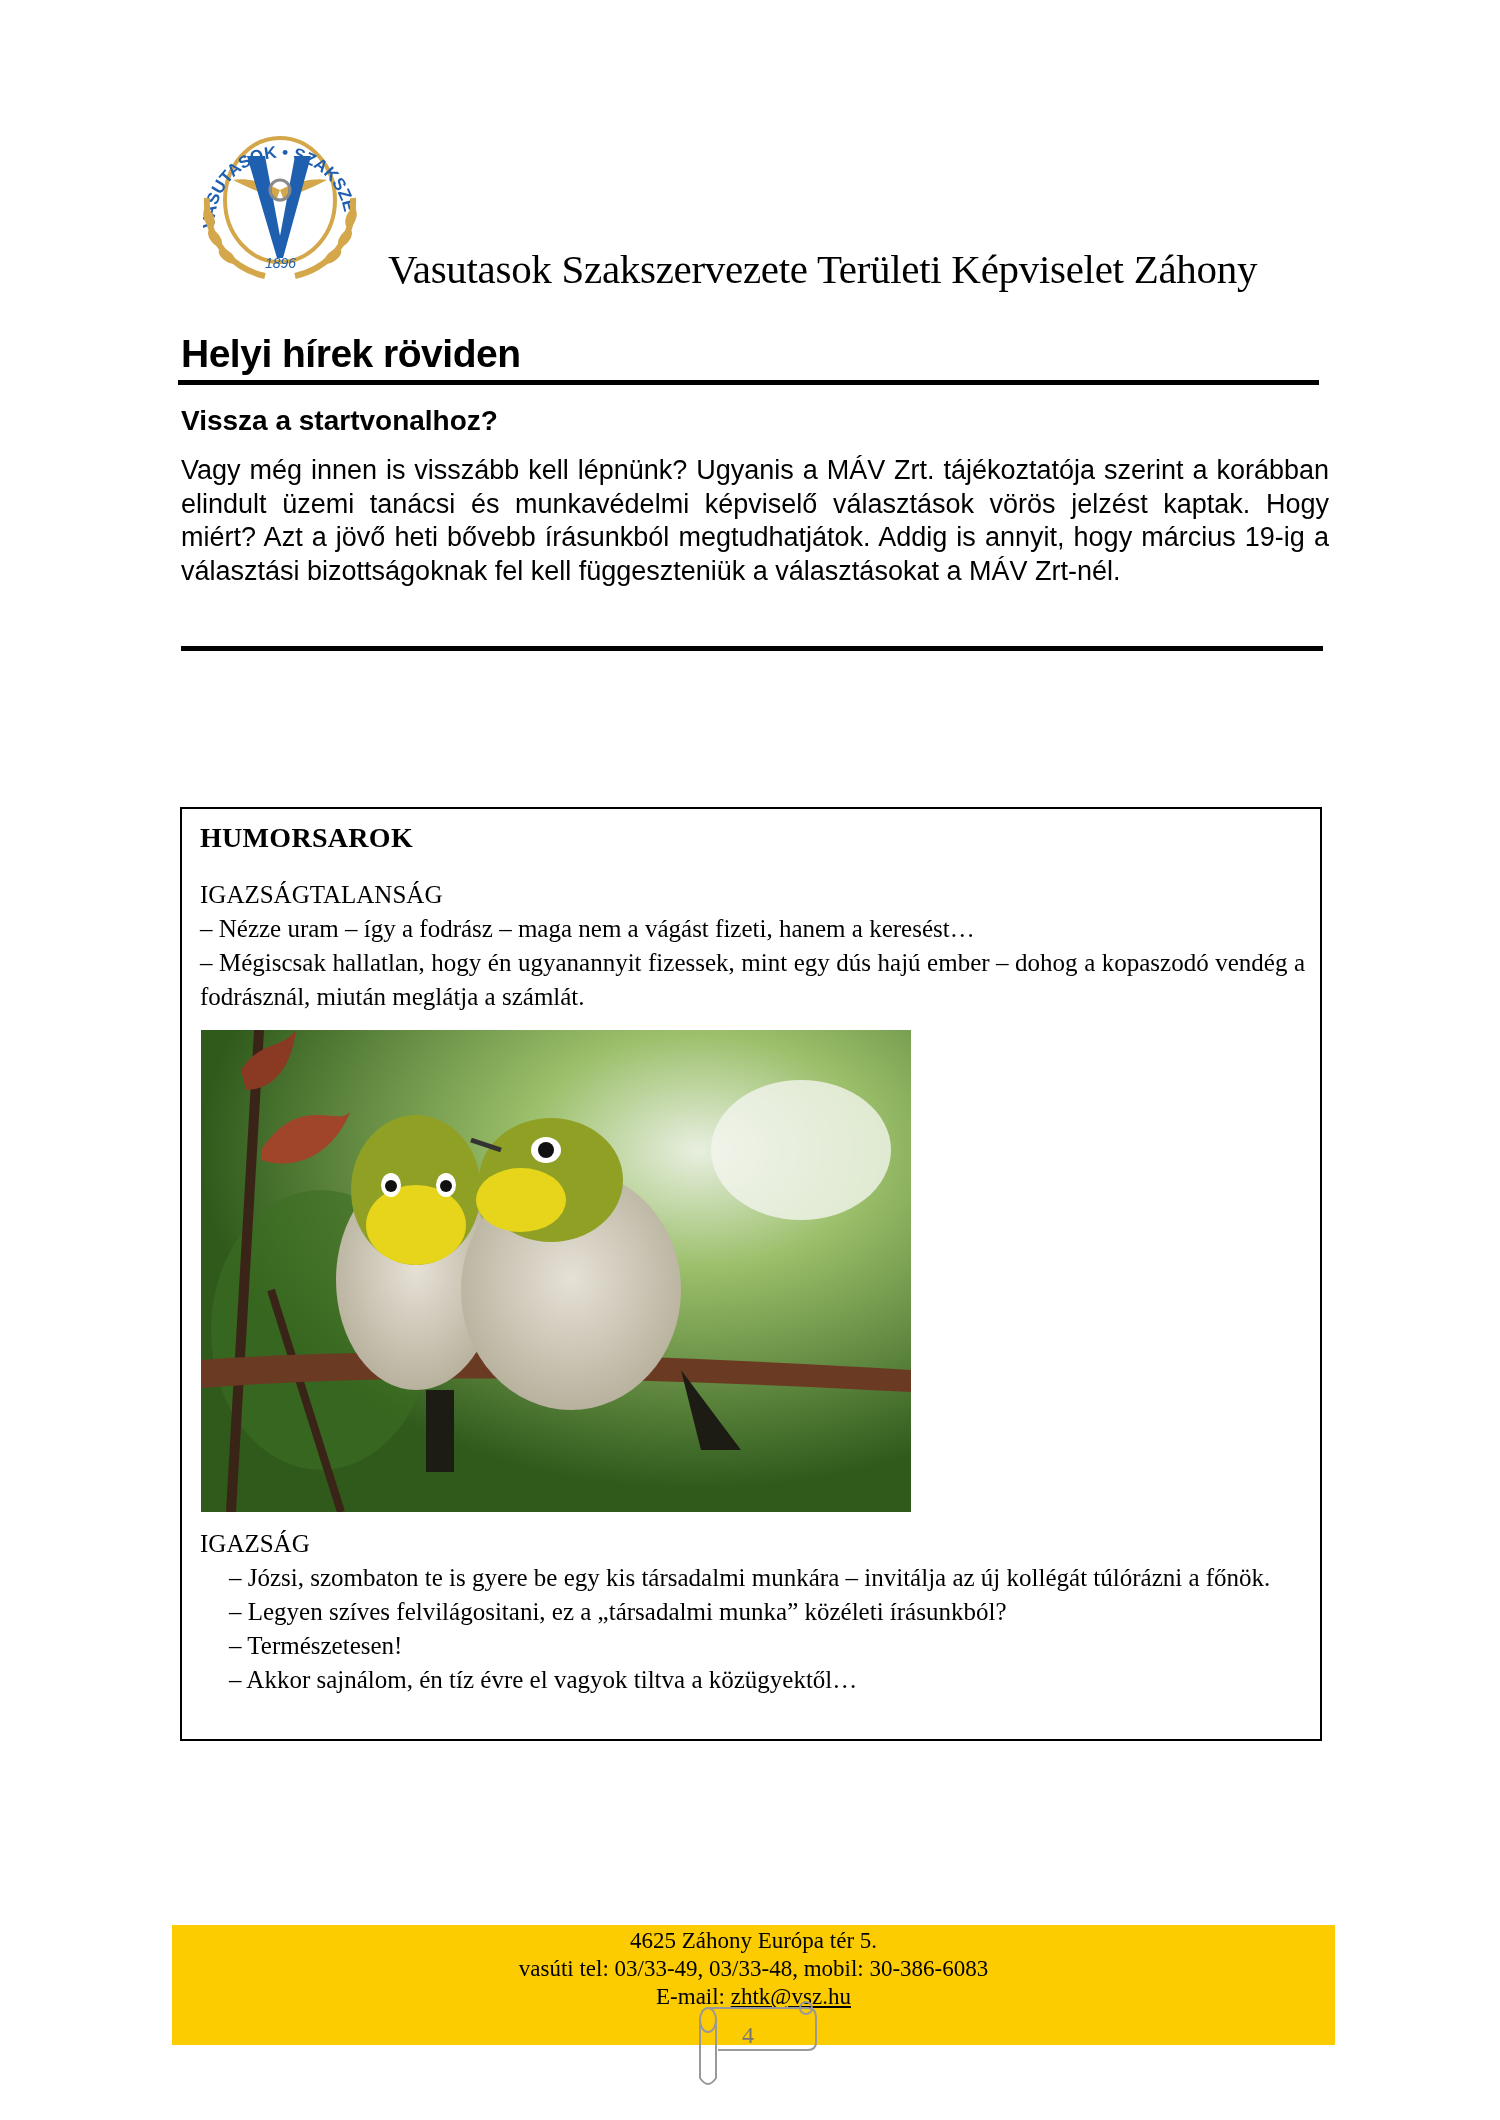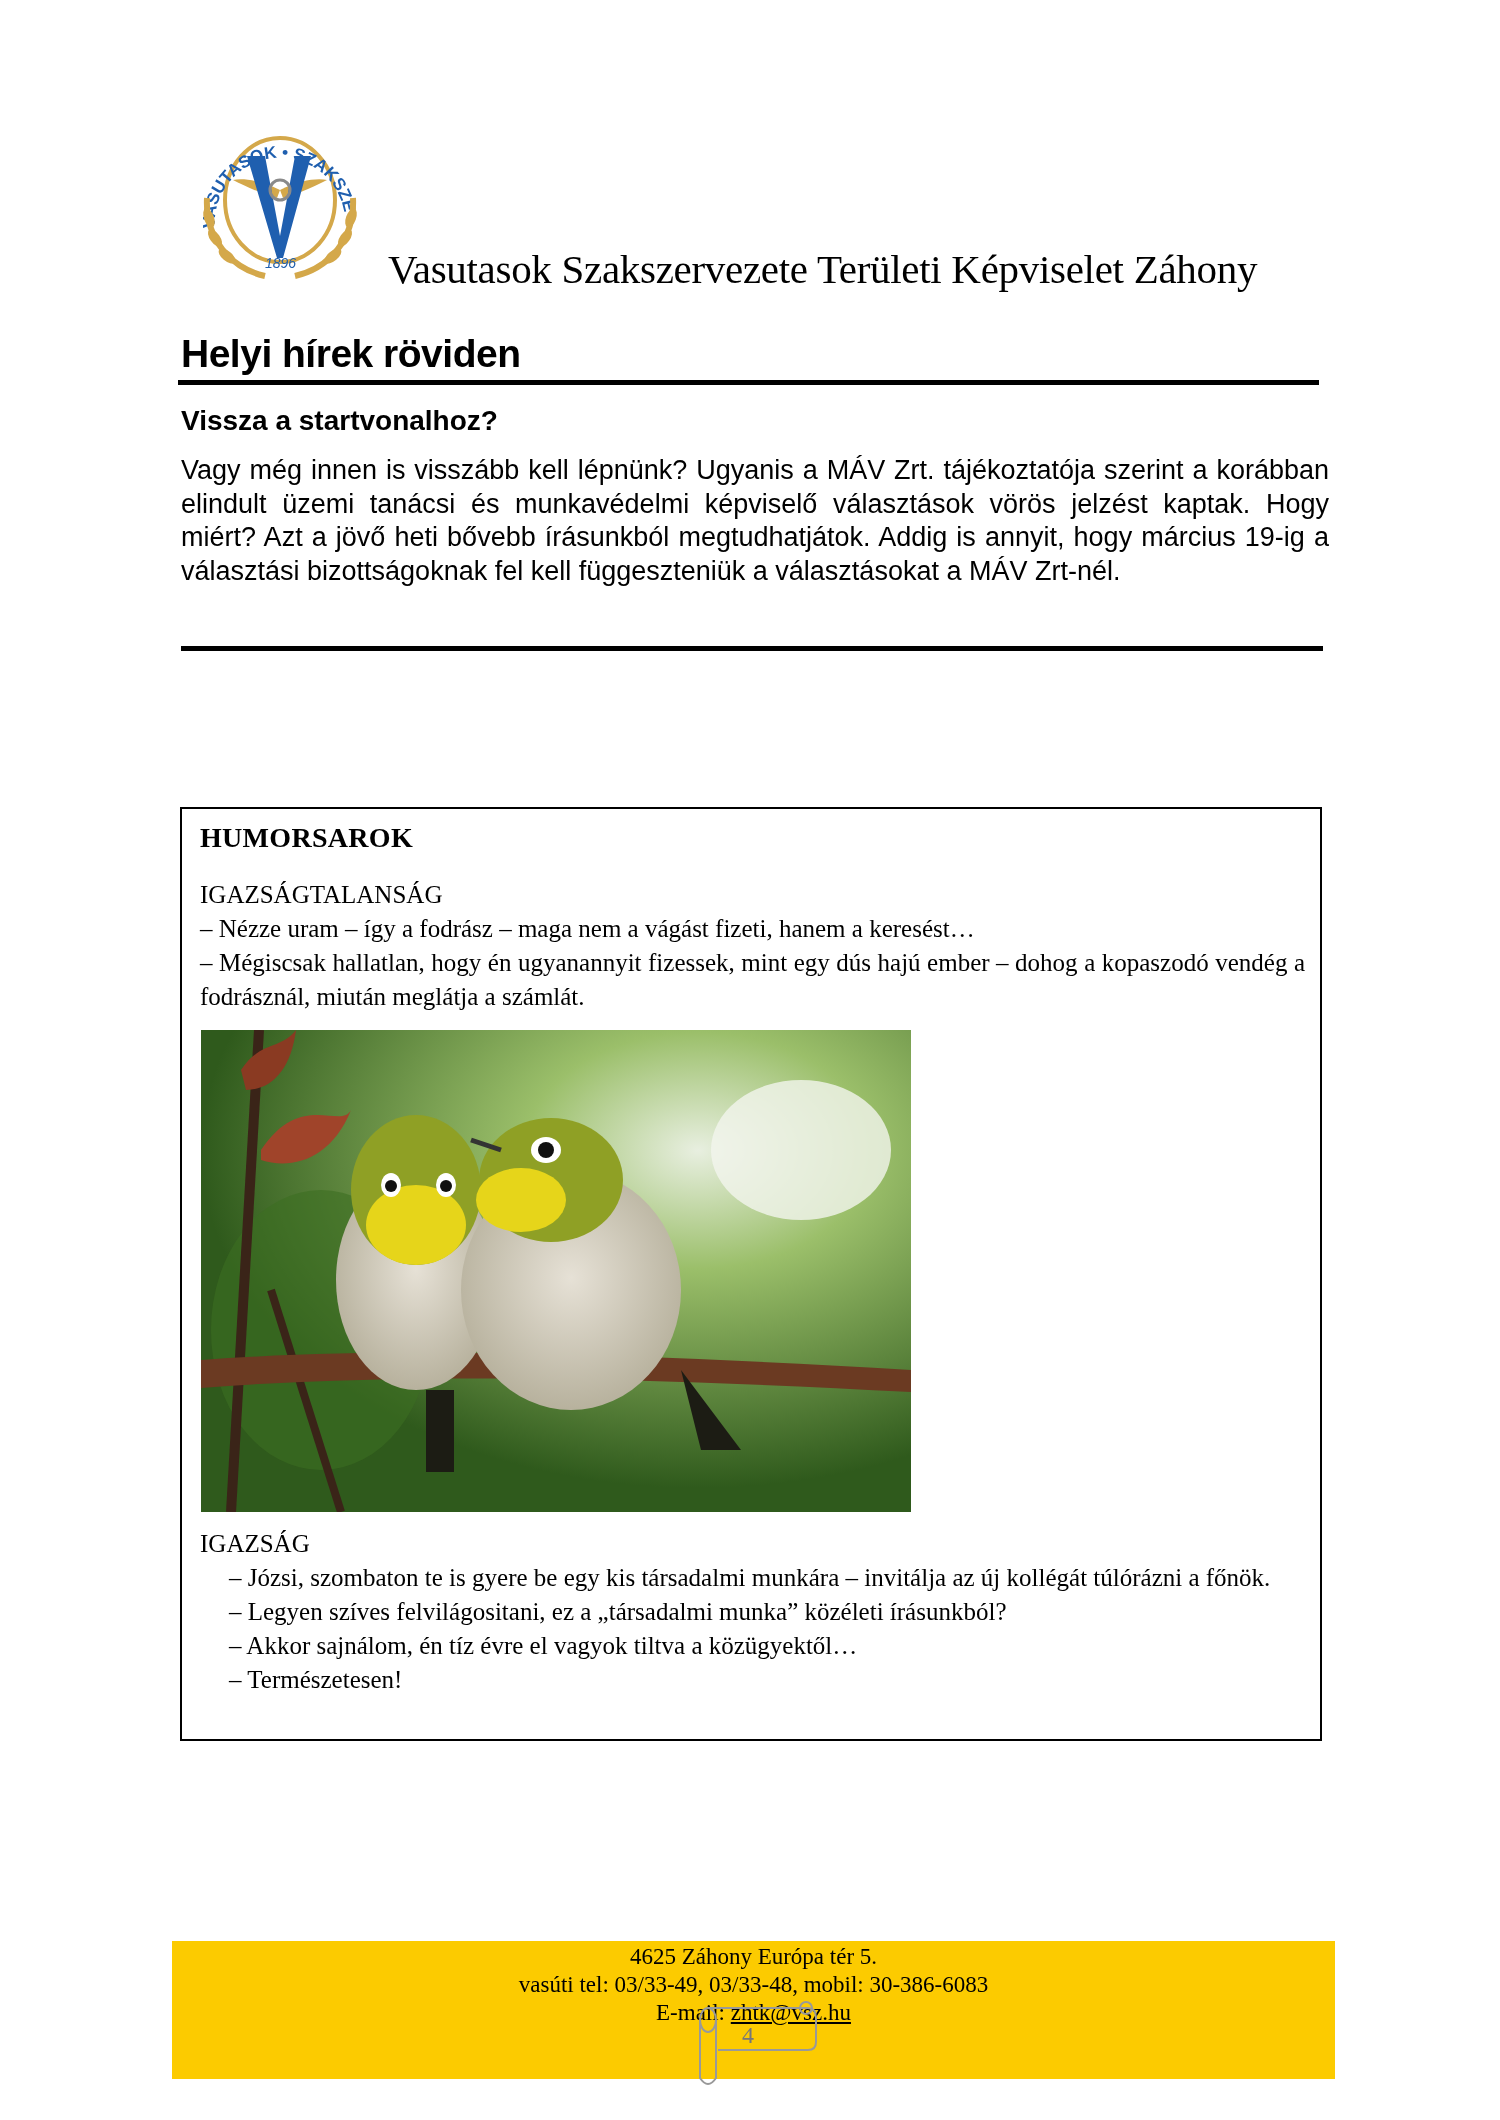--- a/index.html
+++ b/index.html
@@ -16,21 +16,21 @@
   #humor-box{left:180px;top:807px;width:1142px;height:934px;border:2px solid #000;box-sizing:border-box;}
   .serif{font-family:Liberation Serif, serif;}
   #humor-title{left:200px;top:822px;font-size:28px;font-weight:bold;letter-spacing:0.3px;}
   .joke{position:absolute;left:200px;width:1105px;font-family:"Liberation Serif",serif;font-size:25px;line-height:34px;text-align:justify;}
   #joke1-title{top:878px;}
   #joke1-body{top:912px;}
   #joke2-title{top:1527px;}
   #joke2-body{top:1561px;margin-left:29px;}
   .joke p{margin:0;}
   #bird-image{left:201px;top:1030px;width:710px;height:482px;overflow:hidden;}
-  #footer{left:172px;top:1925px;width:1163px;height:138px;background:#fccb00;text-align:center;font-family:"Liberation Serif",serif;font-size:23px;line-height:28px;padding-top:2px;box-sizing:border-box;margin-top:16px;}
+  #footer{left:172px;top:1925px;width:1163px;height:120px;background:#fccb00;text-align:center;font-family:"Liberation Serif",serif;font-size:23px;line-height:28px;padding-top:2px;box-sizing:border-box;}
   #footer a{color:#000000;text-decoration:underline;}
   #page-scroll{left:688px;top:2000px;width:135px;height:90px;}
   #page-number{left:742px;top:2022px;font-family:"Liberation Serif",serif;font-size:24px;color:#777;}
 </style>
 </head>
 <body>
 
 <div id="logo" class="abs">
   <svg width="190" height="170" viewBox="0 0 190 170">
     <defs>
@@ -120,22 +120,22 @@
     <ellipse cx="345" cy="120" rx="15" ry="13" fill="#fff"></ellipse>
     <circle cx="345" cy="120" r="8" fill="#111"></circle>
     <path d="M270 110 L300 120" stroke="#333" stroke-width="5"></path>
   </svg>
 </div>
 
 <div id="joke2-title" class="joke">IGAZSÁG</div>
 <div id="joke2-body" class="joke">
   <p>– Józsi, szombaton te is gyere be egy kis társadalmi munkára – invitálja az új kollégát túlórázni a főnök.</p>
   <p>– Legyen szíves felvilágositani, ez a „társadalmi munka” közéleti írásunkból?</p>
+  <p>– Természetesen!</p>
   <p>– Akkor sajnálom, én tíz évre el vagyok tiltva a közügyektől…</p>
-  <p>– Természetesen!</p>
 </div>
 
 <div id="footer" class="abs">
   <div>4625 Záhony Európa tér 5.</div>
   <div>vasúti tel: 03/33-49, 03/33-48, mobil: 30-386-6083</div>
   <div>
     <span>E-mail: </span><a href="mailto:zhtk@vsz.hu">zhtk@vsz.hu</a>
   </div>
 </div>
 

